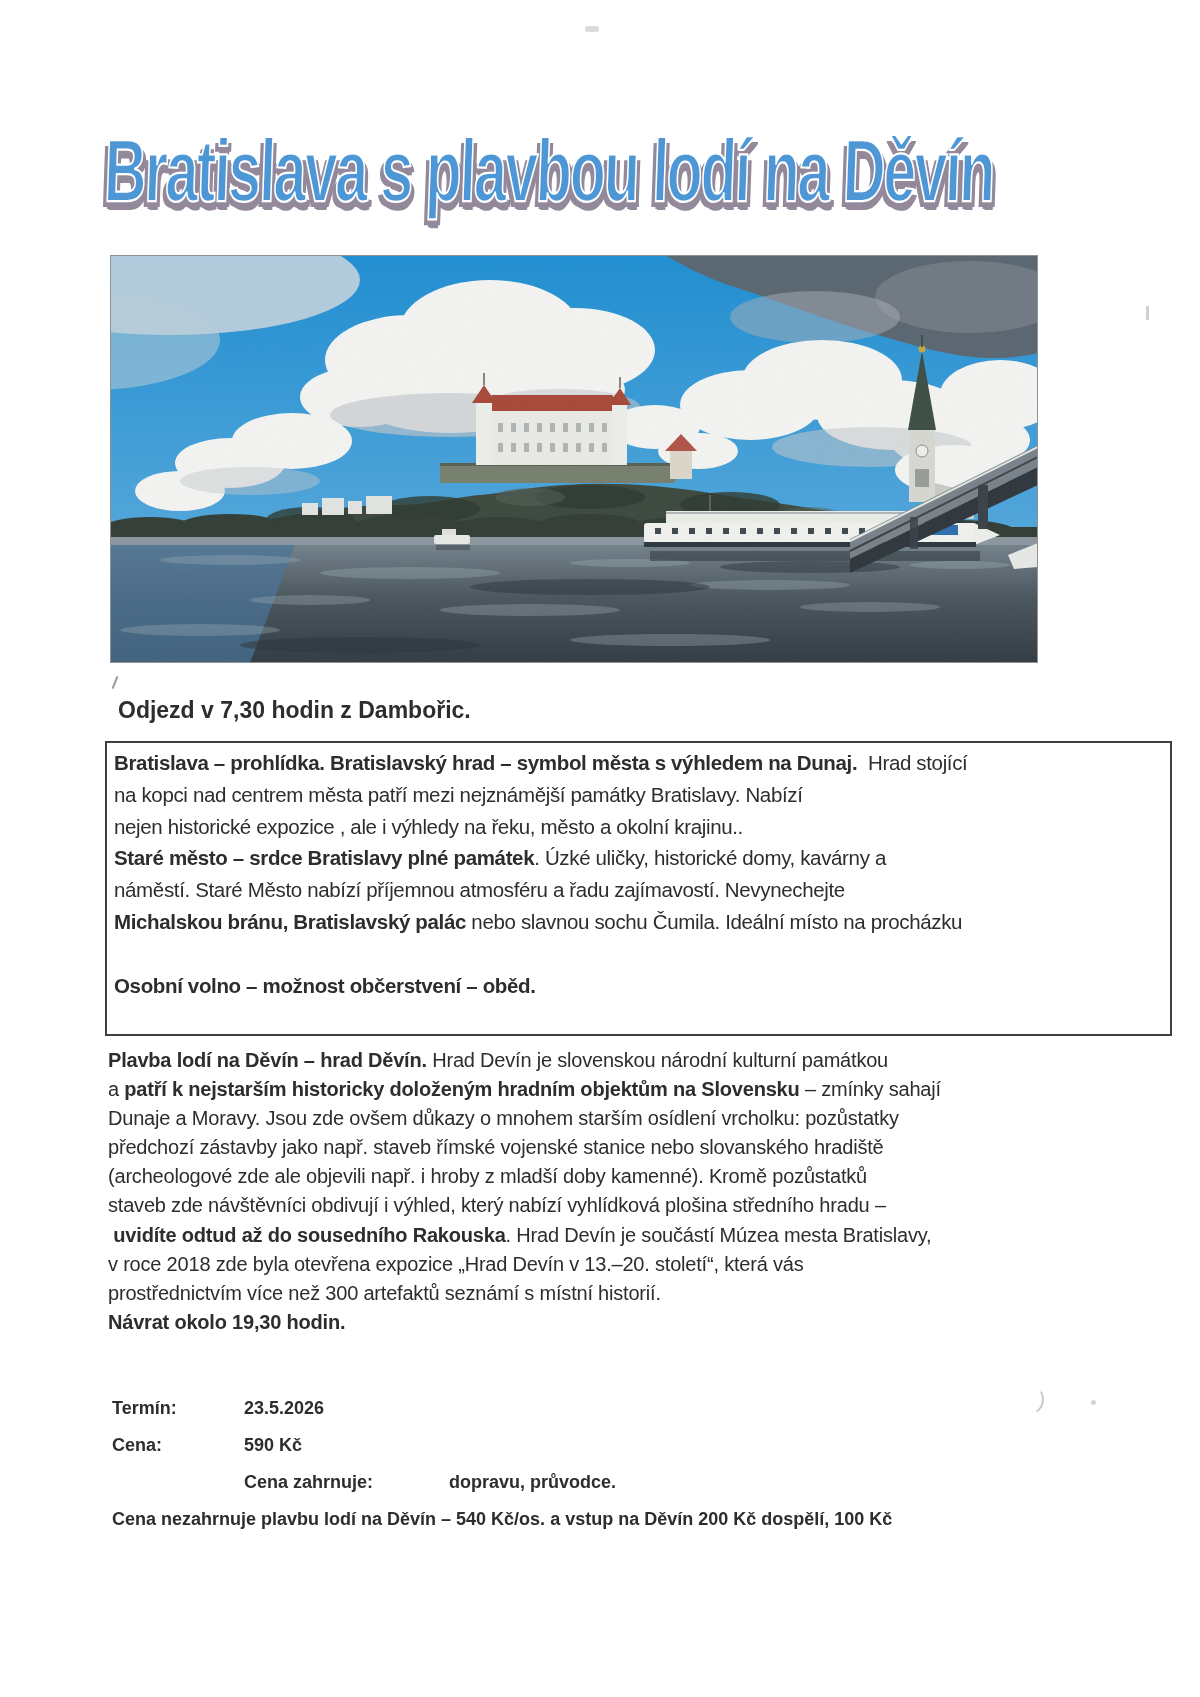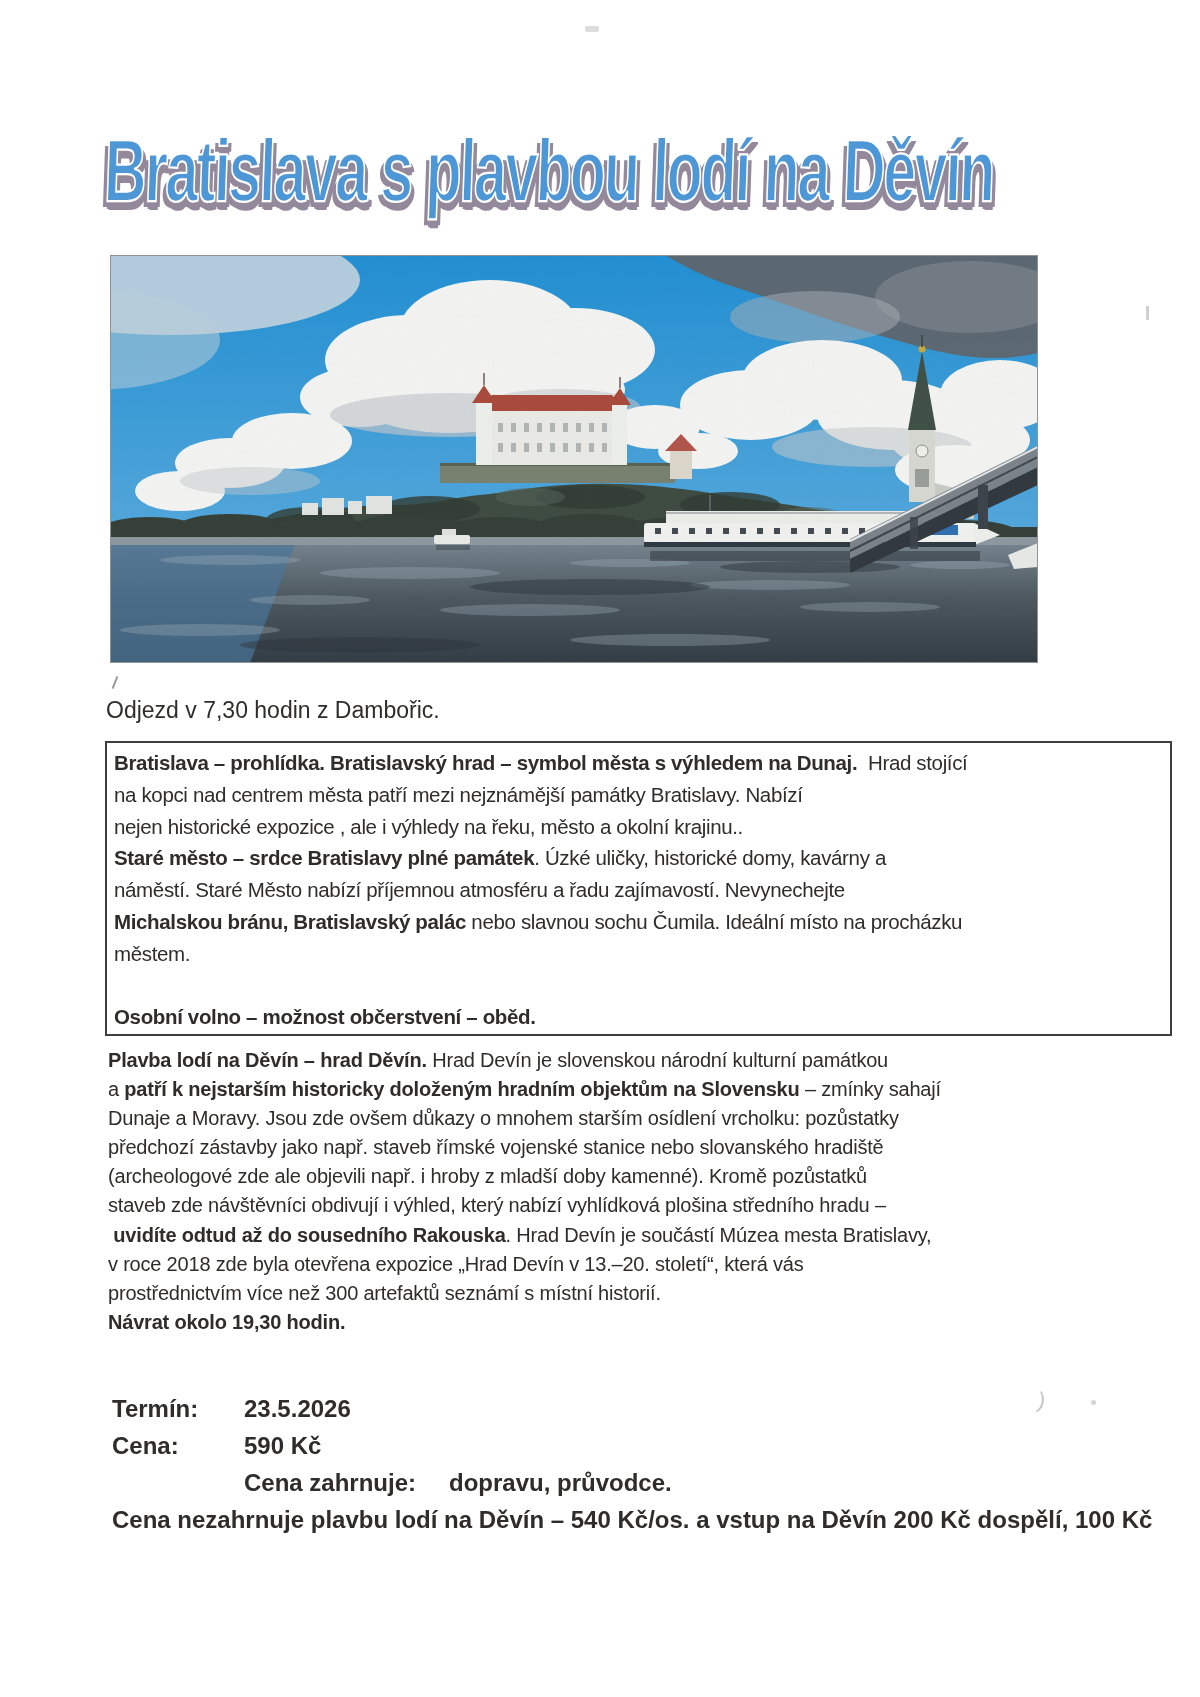--- a/index.html
+++ b/index.html
@@ -18,39 +18,39 @@
     transform:scaleY(1.5) skewX(-3deg); transform-origin:left top;
     text-shadow:-4px 4px 0 #93899b, 4px 4px 0 #93899b, 0 5px 0 #93899b, 2px 6px 0 #93899b;
   }
 
   
   .photo { position:absolute; left:110px; top:255px; width:928px; height:408px; }
   .photo svg { display:block; width:100%; height:100%; }
 
   
   .departure {
-    position:absolute; left:106px; top:697px;
-    font-size:23px; font-weight:normal; white-space:pre;
+    position:absolute; left:118px; top:697px;
+    font-size:23px; font-weight:bold; white-space:pre;
   }
   .info-box {
     position:absolute; left:105px; top:741px; width:1067px; height:295px;
     border:2px solid #3f3f3f; box-sizing:border-box; padding:4px 7px;
     font-size:20.5px; line-height:31.8px; letter-spacing:-0.35px;
   }
   .info-box .line { white-space:pre; min-height:31.8px; }
   .devin {
     position:absolute; left:108px; top:1046px; width:980px;
     font-size:20px; line-height:29.1px; letter-spacing:-0.2px;
   }
   .devin .line { white-space:pre; min-height:29.1px; }
   .b { font-weight:bold; }
 
   .details {
     position:absolute; left:112px; top:1390px;
-    font-size:24px; font-weight:bold; line-height:37px;
+    font-size:18px; font-weight:bold; line-height:37px;
   }
   .details .row { white-space:pre; min-height:37px; }
   .lbl-col { display:inline-block; width:132px; }
   .indent { display:inline-block; width:132px; }
   .lbl-col2 { display:inline-block; width:205px; }
 
   
   .art { position:absolute; }
   .art-paren { left:1038px; top:1388px; color:#c6c6c6; font-size:22px; transform:rotate(12deg); }
   .art-dot { left:1091px; top:1400px; width:5px; height:5px; background:#d4d4d4; border-radius:50%; }
@@ -274,21 +274,20 @@
 
   <div class="departure">Odjezd v 7,30 hodin z Dambořic.</div>
 
   <div class="info-box">
     <div class="line"><span class="b">Bratislava – prohlídka. Bratislavský hrad – symbol města s výhledem na Dunaj.</span><span>  Hrad stojící</span></div>
     <div class="line"><span>na kopci nad centrem města patří mezi nejznámější památky Bratislavy. Nabízí</span></div>
     <div class="line"><span>nejen historické expozice , ale i výhledy na řeku, město a okolní krajinu..</span></div>
     <div class="line"><span class="b">Staré město – srdce Bratislavy plné památek</span><span>. Úzké uličky, historické domy, kavárny a</span></div>
     <div class="line"><span>náměstí. Staré Město nabízí příjemnou atmosféru a řadu zajímavostí. Nevynechejte</span></div>
     <div class="line"><span class="b">Michalskou bránu, Bratislavský palác</span><span> nebo slavnou sochu Čumila. Ideální místo na procházku</span></div>
-    <div class="line"><span>městem.</span></div>
     <div class="line"><span></span></div>
     <div class="line"><span class="b">Osobní volno – možnost občerstvení – oběd.</span></div>
   </div>
 
   <div class="devin">
     <div class="line"><span class="b">Plavba lodí na Děvín – hrad Děvín.</span><span> Hrad Devín je slovenskou národní kulturní památkou</span></div>
     <div class="line"><span>a </span><span class="b">patří k nejstarším historicky doloženým hradním objektům na Slovensku</span><span> – zmínky sahají</span></div>
     <div class="line"><span>Dunaje a Moravy. Jsou zde ovšem důkazy o mnohem starším osídlení vrcholku: pozůstatky</span></div>
     <div class="line"><span>předchozí zástavby jako např. staveb římské vojenské stanice nebo slovanského hradiště</span></div>
     <div class="line"><span>(archeologové zde ale objevili např. i hroby z mladší doby kamenné). Kromě pozůstatků</span></div>

